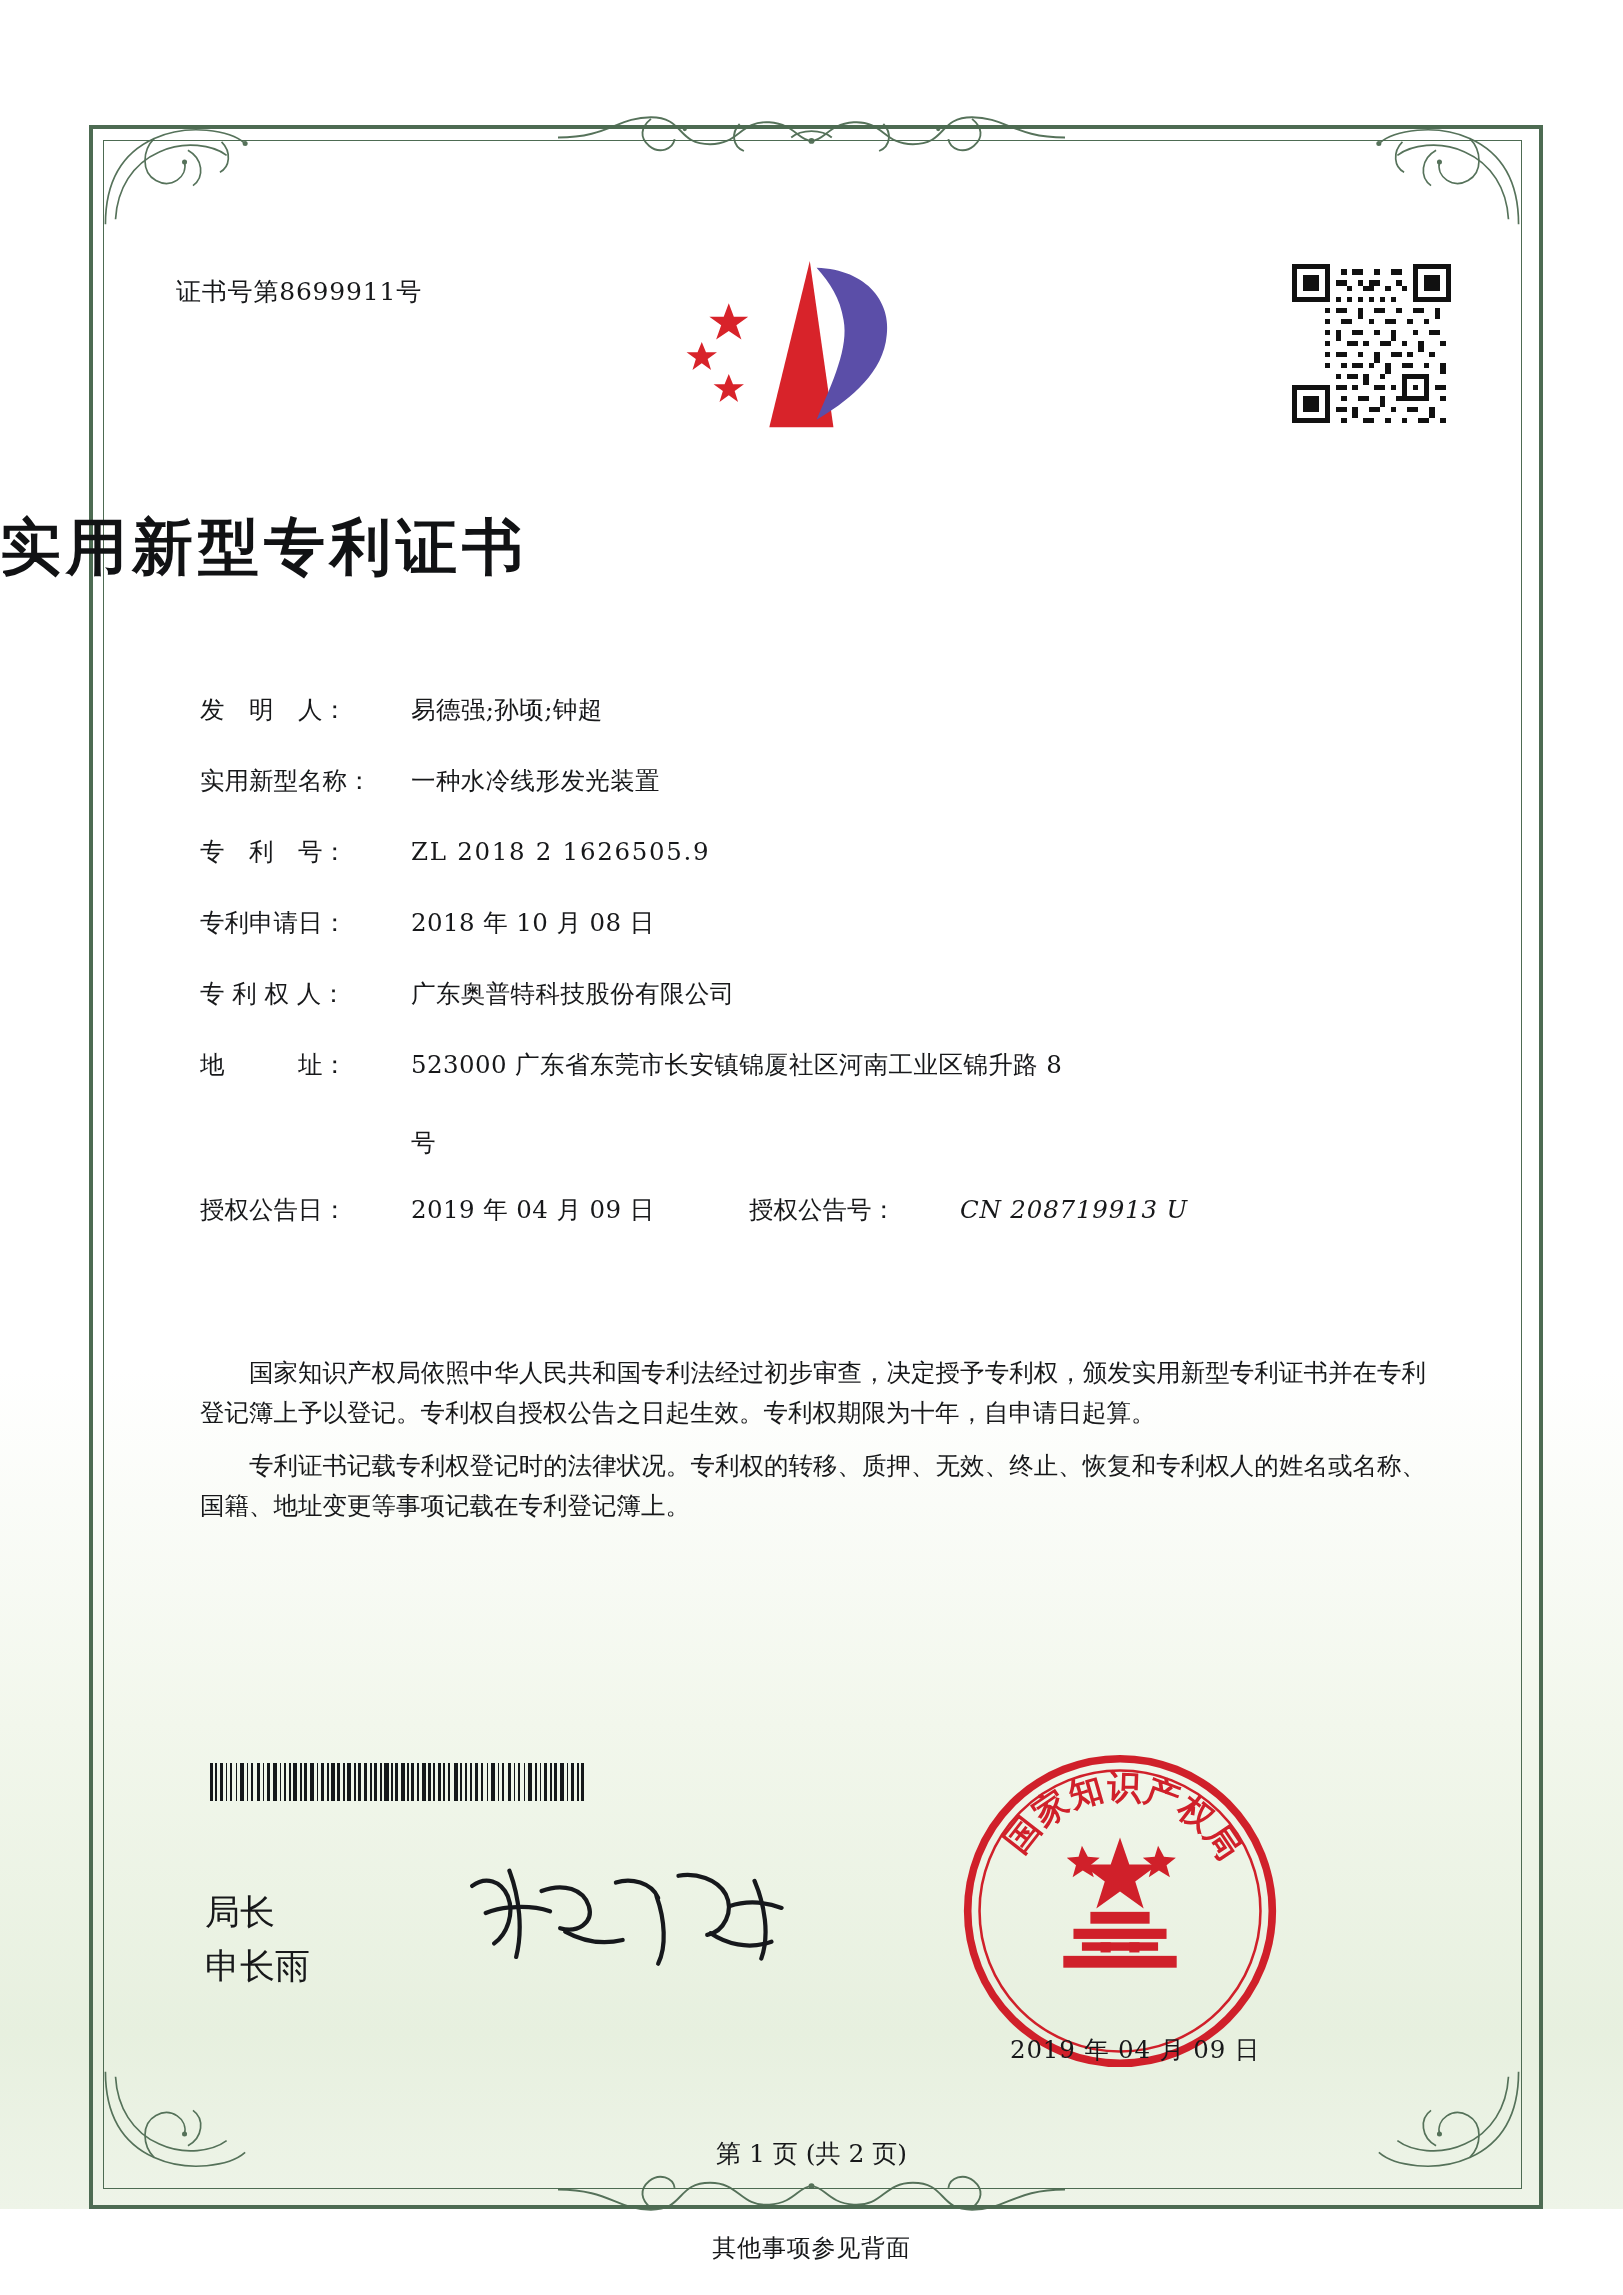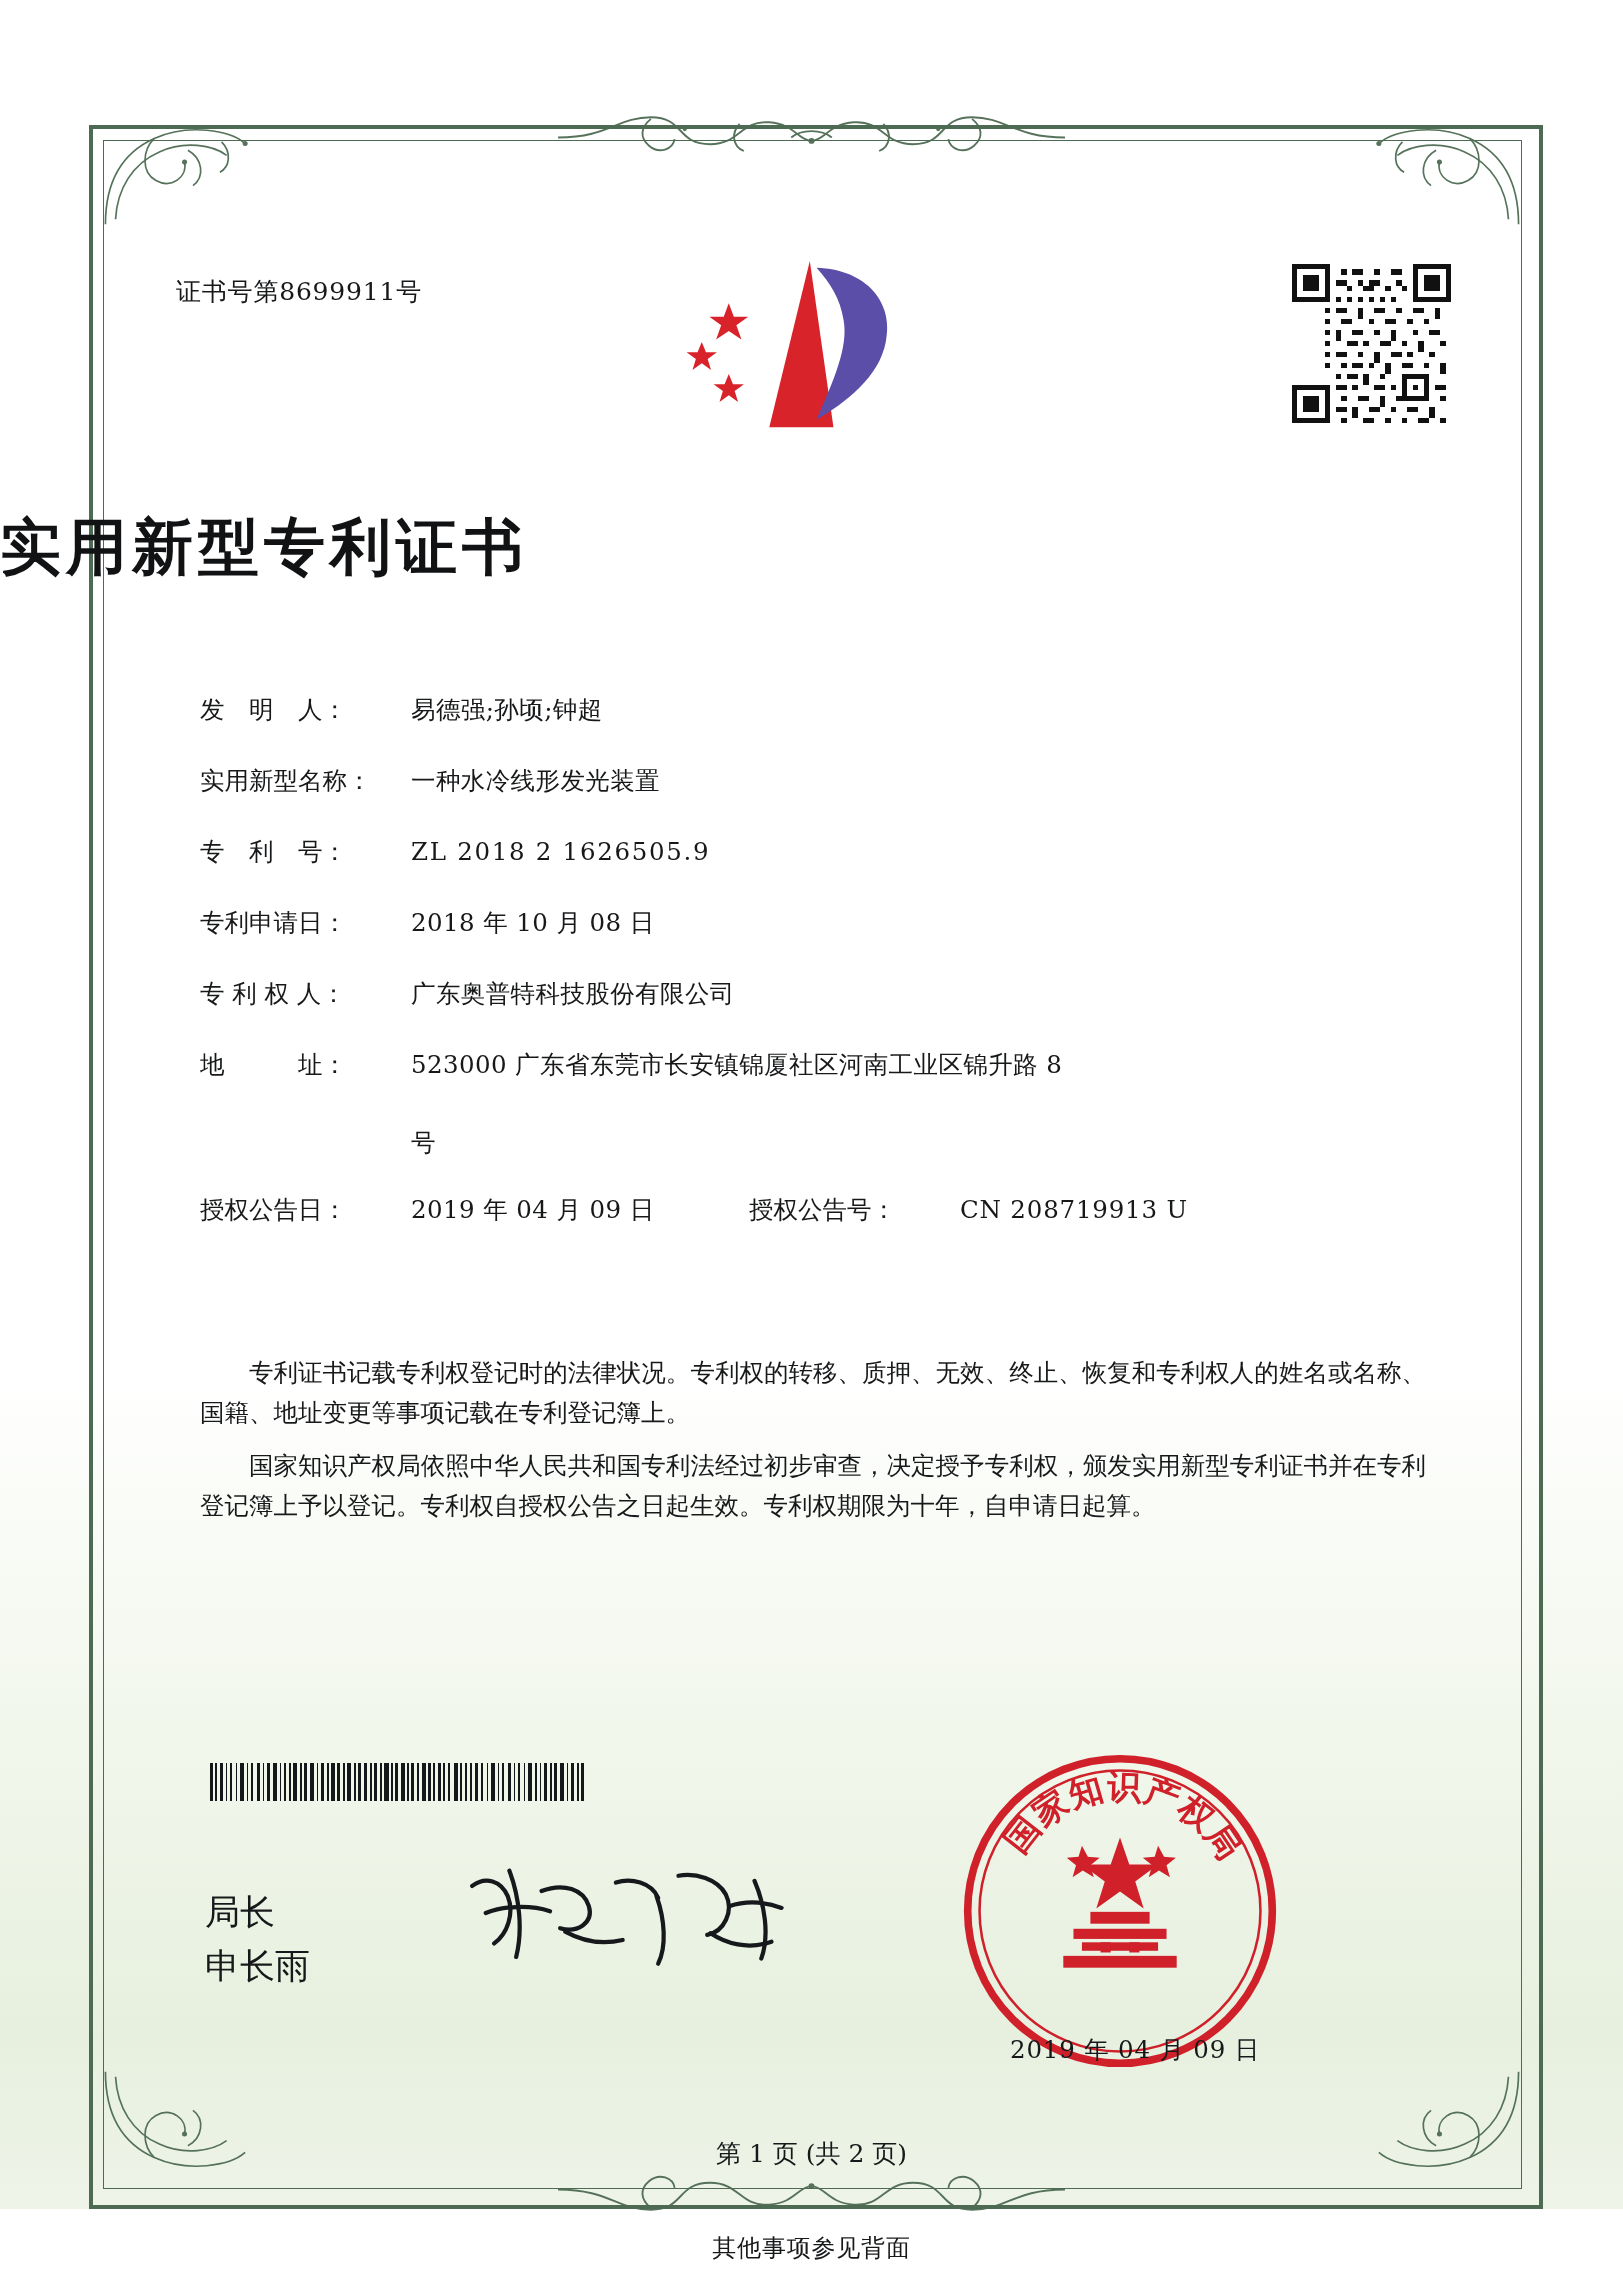--- a/index.html
+++ b/index.html
@@ -139,21 +139,21 @@
   .addr-second {
     margin-left: 211px;
     font-size: 24.5px;
     margin-bottom: 34px;
   }
 
   .field.two-col { margin-bottom: 34px; }
   .field.two-col .lbl { flex: 0 0 211px; }
   .field.two-col .val { flex: 0 0 338px; }
   .field.two-col .lbl2 { flex: 0 0 211px; white-space: nowrap; }
-  .field.two-col .val2 { flex: 1 1 auto; letter-spacing: 0.8px; }
+  .field.two-col .val2 { flex: 1 1 auto; letter-spacing: 0.8px; font-style: italic; }
 
   
   .paras {
     position: absolute;
     left: 200px;
     top: 1353px;
     width: 1226px;
     font-family: "DejaVu Serif", serif;
     font-size: 24.5px;
     color: #17181a;
@@ -506,22 +506,22 @@
     <div class="field two-col">
       <div class="lbl">授权公告日：</div>
       <div class="val">2019 年 04 月 09 日</div>
       <div class="lbl2">授权公告号：</div>
       <div class="val2">CN 208719913 U</div>
     </div>
 
   </div>
 
   <div class="paras">
+    <p>国家知识产权局依照中华人民共和国专利法经过初步审查，决定授予专利权，颁发实用新型专利证书并在专利登记簿上予以登记。专利权自授权公告之日起生效。专利权期限为十年，自申请日起算。</p>
     <p>专利证书记载专利权登记时的法律状况。专利权的转移、质押、无效、终止、恢复和专利权人的姓名或名称、国籍、地址变更等事项记载在专利登记簿上。</p>
-    <p>国家知识产权局依照中华人民共和国专利法经过初步审查，决定授予专利权，颁发实用新型专利证书并在专利登记簿上予以登记。专利权自授权公告之日起生效。专利权期限为十年，自申请日起算。</p>
   </div>
 
   <div class="barcode">
     <svg viewBox="0 0 500 45" width="423" height="38" shape-rendering="crispEdges">
       <rect width="500" height="45" fill="#ffffff" opacity="0"></rect>
       <g fill="#15181a">
         <rect x="0" y="0" width="3" height="45"></rect>
           <rect x="6" y="0" width="2" height="45"></rect>
         <rect x="11" y="0" width="4" height="45"></rect>
           <rect x="18" y="0" width="2" height="45"></rect>

